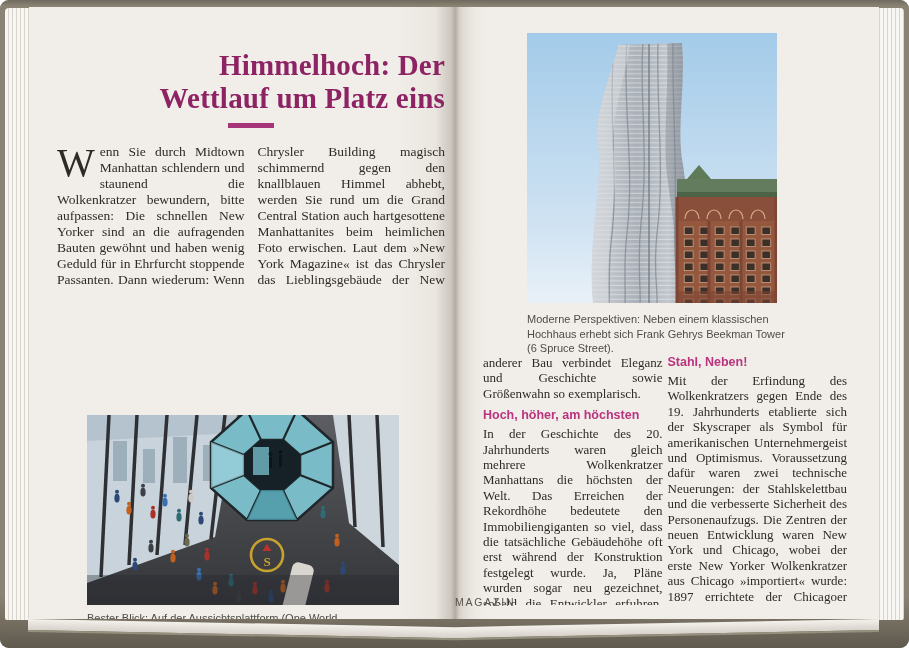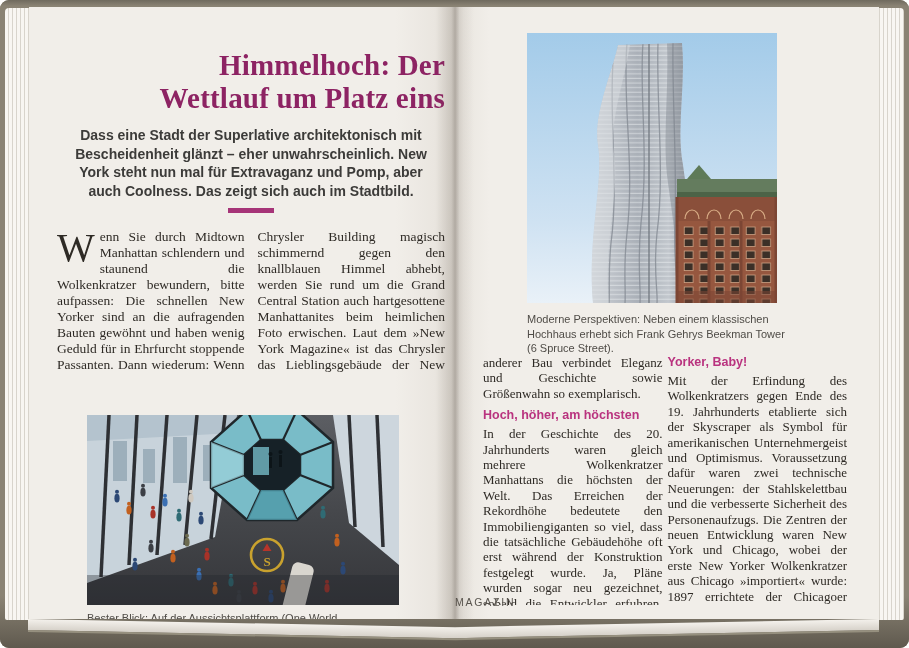--- a/index.html
+++ b/index.html
@@ -71,21 +71,20 @@
   <div class="book"></div>
   <div class="edge-left"></div>
   <div class="edge-right"></div>
 
   <div class="page page-left">
     <div class="lp-inner">
       <h1 class="title">
         <span>Himmelhoch: Der</span>
         <span>Wettlauf um Platz eins</span>
       </h1>
-      <div class="intro">Dass eine Stadt der Superlative architektonisch mit Bescheidenheit glänzt – eher unwahrscheinlich. New York steht nun mal für Extravaganz und Pomp, aber auch Coolness. Das zeigt sich auch im Stadtbild.</div>
       <div class="divider"></div>
       <div class="cols">
         <div class="col"><span class="dropcap">W</span><span>enn Sie durch Midtown Manhattan schlendern und staunend die Wolkenkratzer bewundern, bitte aufpassen: Die schnellen New Yorker sind an die aufragenden Bauten gewöhnt und haben wenig Geduld für in Ehrfurcht stoppende Passanten. Dann wiederum: Wenn sich an Sonnentagen das silberne</span></div>
         <div class="col">Chrysler Building magisch schimmernd gegen den knallblauen Himmel abhebt, werden Sie rund um die Grand Central Station auch hartgesottene Manhattanites beim heimlichen Foto erwischen. Laut dem »New York Magazine« ist das Chrysler das Lieblingsgebäude der New Yorker. Kein Wunder, kein</div>
       </div>
 
       <div class="lp-photo">
         <svg width="312" height="190" viewBox="0 0 312 190">
           <defs>
             <linearGradient id="floorG" x1="0" y1="0" x2="0" y2="1">
@@ -257,21 +256,21 @@
     </div>
     <div class="rp-caption">Moderne Perspektiven: Neben einem klassischen Hochhaus erhebt sich Frank Gehrys Beekman Tower (6 Spruce Street).</div>
 
     <div class="rp-cols">
       <div class="rp-col">
         <p>anderer Bau verbindet Eleganz und Geschichte sowie Größenwahn so exemplarisch.</p>
         <div class="subhead">Hoch, höher, am höchsten</div>
         <p>In der Geschichte des 20. Jahrhunderts waren gleich mehrere Wolkenkratzer Manhattans die höchsten der Welt. Das Erreichen der Rekordhöhe bedeutete den Immobiliengiganten so viel, dass die tatsächliche Gebäudehöhe oft erst während der Konstruktion festgelegt wurde. Ja, Pläne wurden sogar neu gezeichnet, sobald die Entwickler erfuhren, dass die Konkurrenz noch ehrgeizigere Bauvorhaben plante.</p>
       </div>
       <div class="rp-col">
-        <div class="subhead first">Yorker, Baby!</div>
+        <div class="subhead first">Stahl, Neben!</div>
         <p>Mit der Erfindung des Wolkenkratzers gegen Ende des 19. Jahrhunderts etablierte sich der Skyscraper als Symbol für amerikanischen Unternehmergeist und Optimismus. Voraussetzung dafür waren zwei technische Neuerungen: der Stahlskelettbau und die verbesserte Sicherheit des Personenaufzugs. Die Zentren der neuen Entwicklung waren New York und Chicago, wobei der erste New Yorker Wolkenkratzer aus Chicago »importiert« wurde: 1897 errichtete der Chicagoer Architekt Louis Sullivan das Bayard Building (65 Bleecker</p>
       </div>
     </div>
 
     <div class="footer">
       <span>MAGAZIN</span>
       <span class="pnum pr">15</span>
     </div>
   </div>
 

